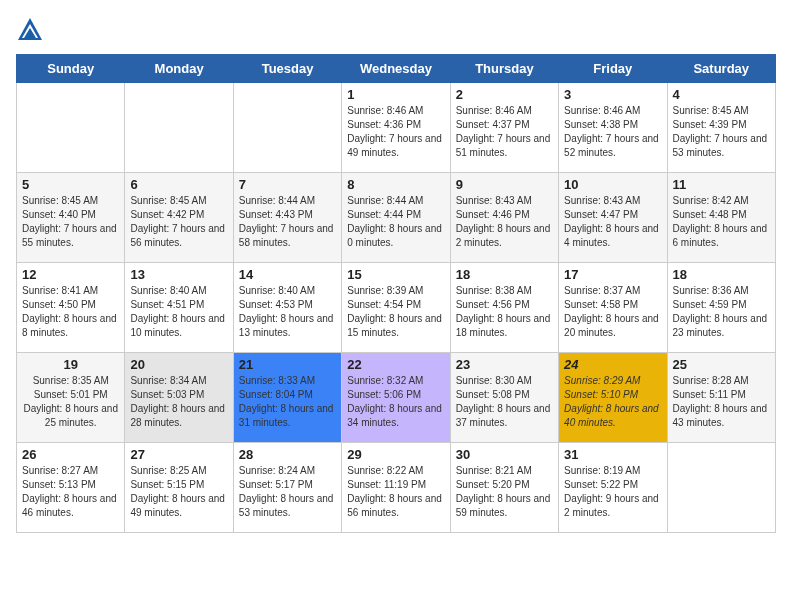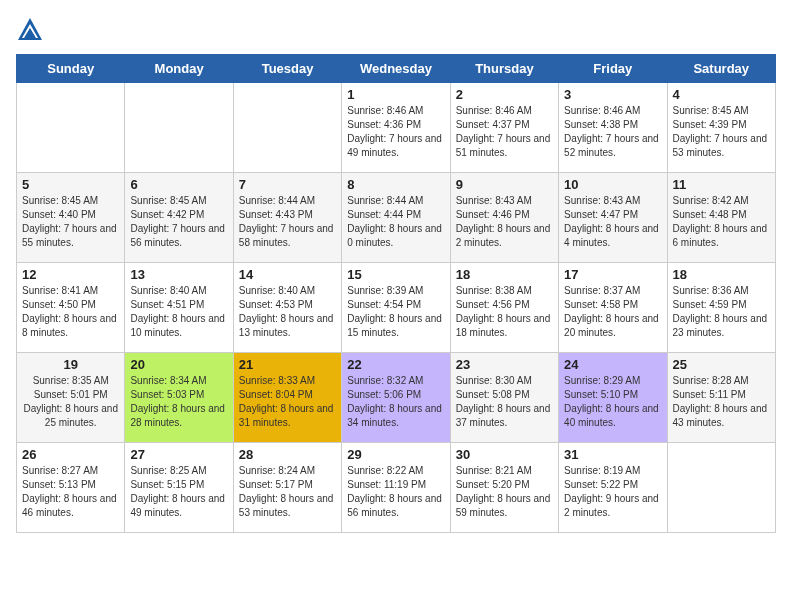--- a/index.html
+++ b/index.html
@@ -263,49 +263,49 @@
         </td>
       </tr>
       <tr>
         <td style="background: rgb(245, 245, 245); text-align: center;">
           <span class="day-num">19</span>
           <div class="day-info">Sunrise: 8:35 AM
 Sunset: 5:01 PM
 Daylight: 8 hours
 and 25 minutes.</div>
         </td>
-        <td style="background: #bef264;">
+        <td style="background: #e5e5e5;">
           <span class="day-num">20</span>
           <div class="day-info">Sunrise: 8:34 AM
 Sunset: 5:03 PM
 Daylight: 8 hours
 and 28 minutes.</div>
         </td>
-        <td style="background: #eab308;">
+        <td style="background: #3b82f6;">
           <span class="day-num">21</span>
           <div class="day-info">Sunrise: 8:33 AM
 Sunset: 8:04 PM
 Daylight: 8 hours
 and 31 minutes.</div>
         </td>
         <td style="background: #c4b5fd;">
           <span class="day-num">22</span>
           <div class="day-info">Sunrise: 8:32 AM
 Sunset: 5:06 PM
 Daylight: 8 hours
 and 34 minutes.</div>
         </td>
         <td style="background: rgb(245, 245, 245);">
           <span class="day-num">23</span>
           <div class="day-info">Sunrise: 8:30 AM
 Sunset: 5:08 PM
 Daylight: 8 hours
 and 37 minutes.</div>
         </td>
-        <td style="background: #c4b5fd;">
+        <td style="background: #eab308; font-style: italic;">
           <span class="day-num">24</span>
           <div class="day-info">Sunrise: 8:29 AM
 Sunset: 5:10 PM
 Daylight: 8 hours
 and 40 minutes.</div>
         </td>
         <td style="background: rgb(245, 245, 245);">
           <span class="day-num">25</span>
           <div class="day-info">Sunrise: 8:28 AM
 Sunset: 5:11 PM

